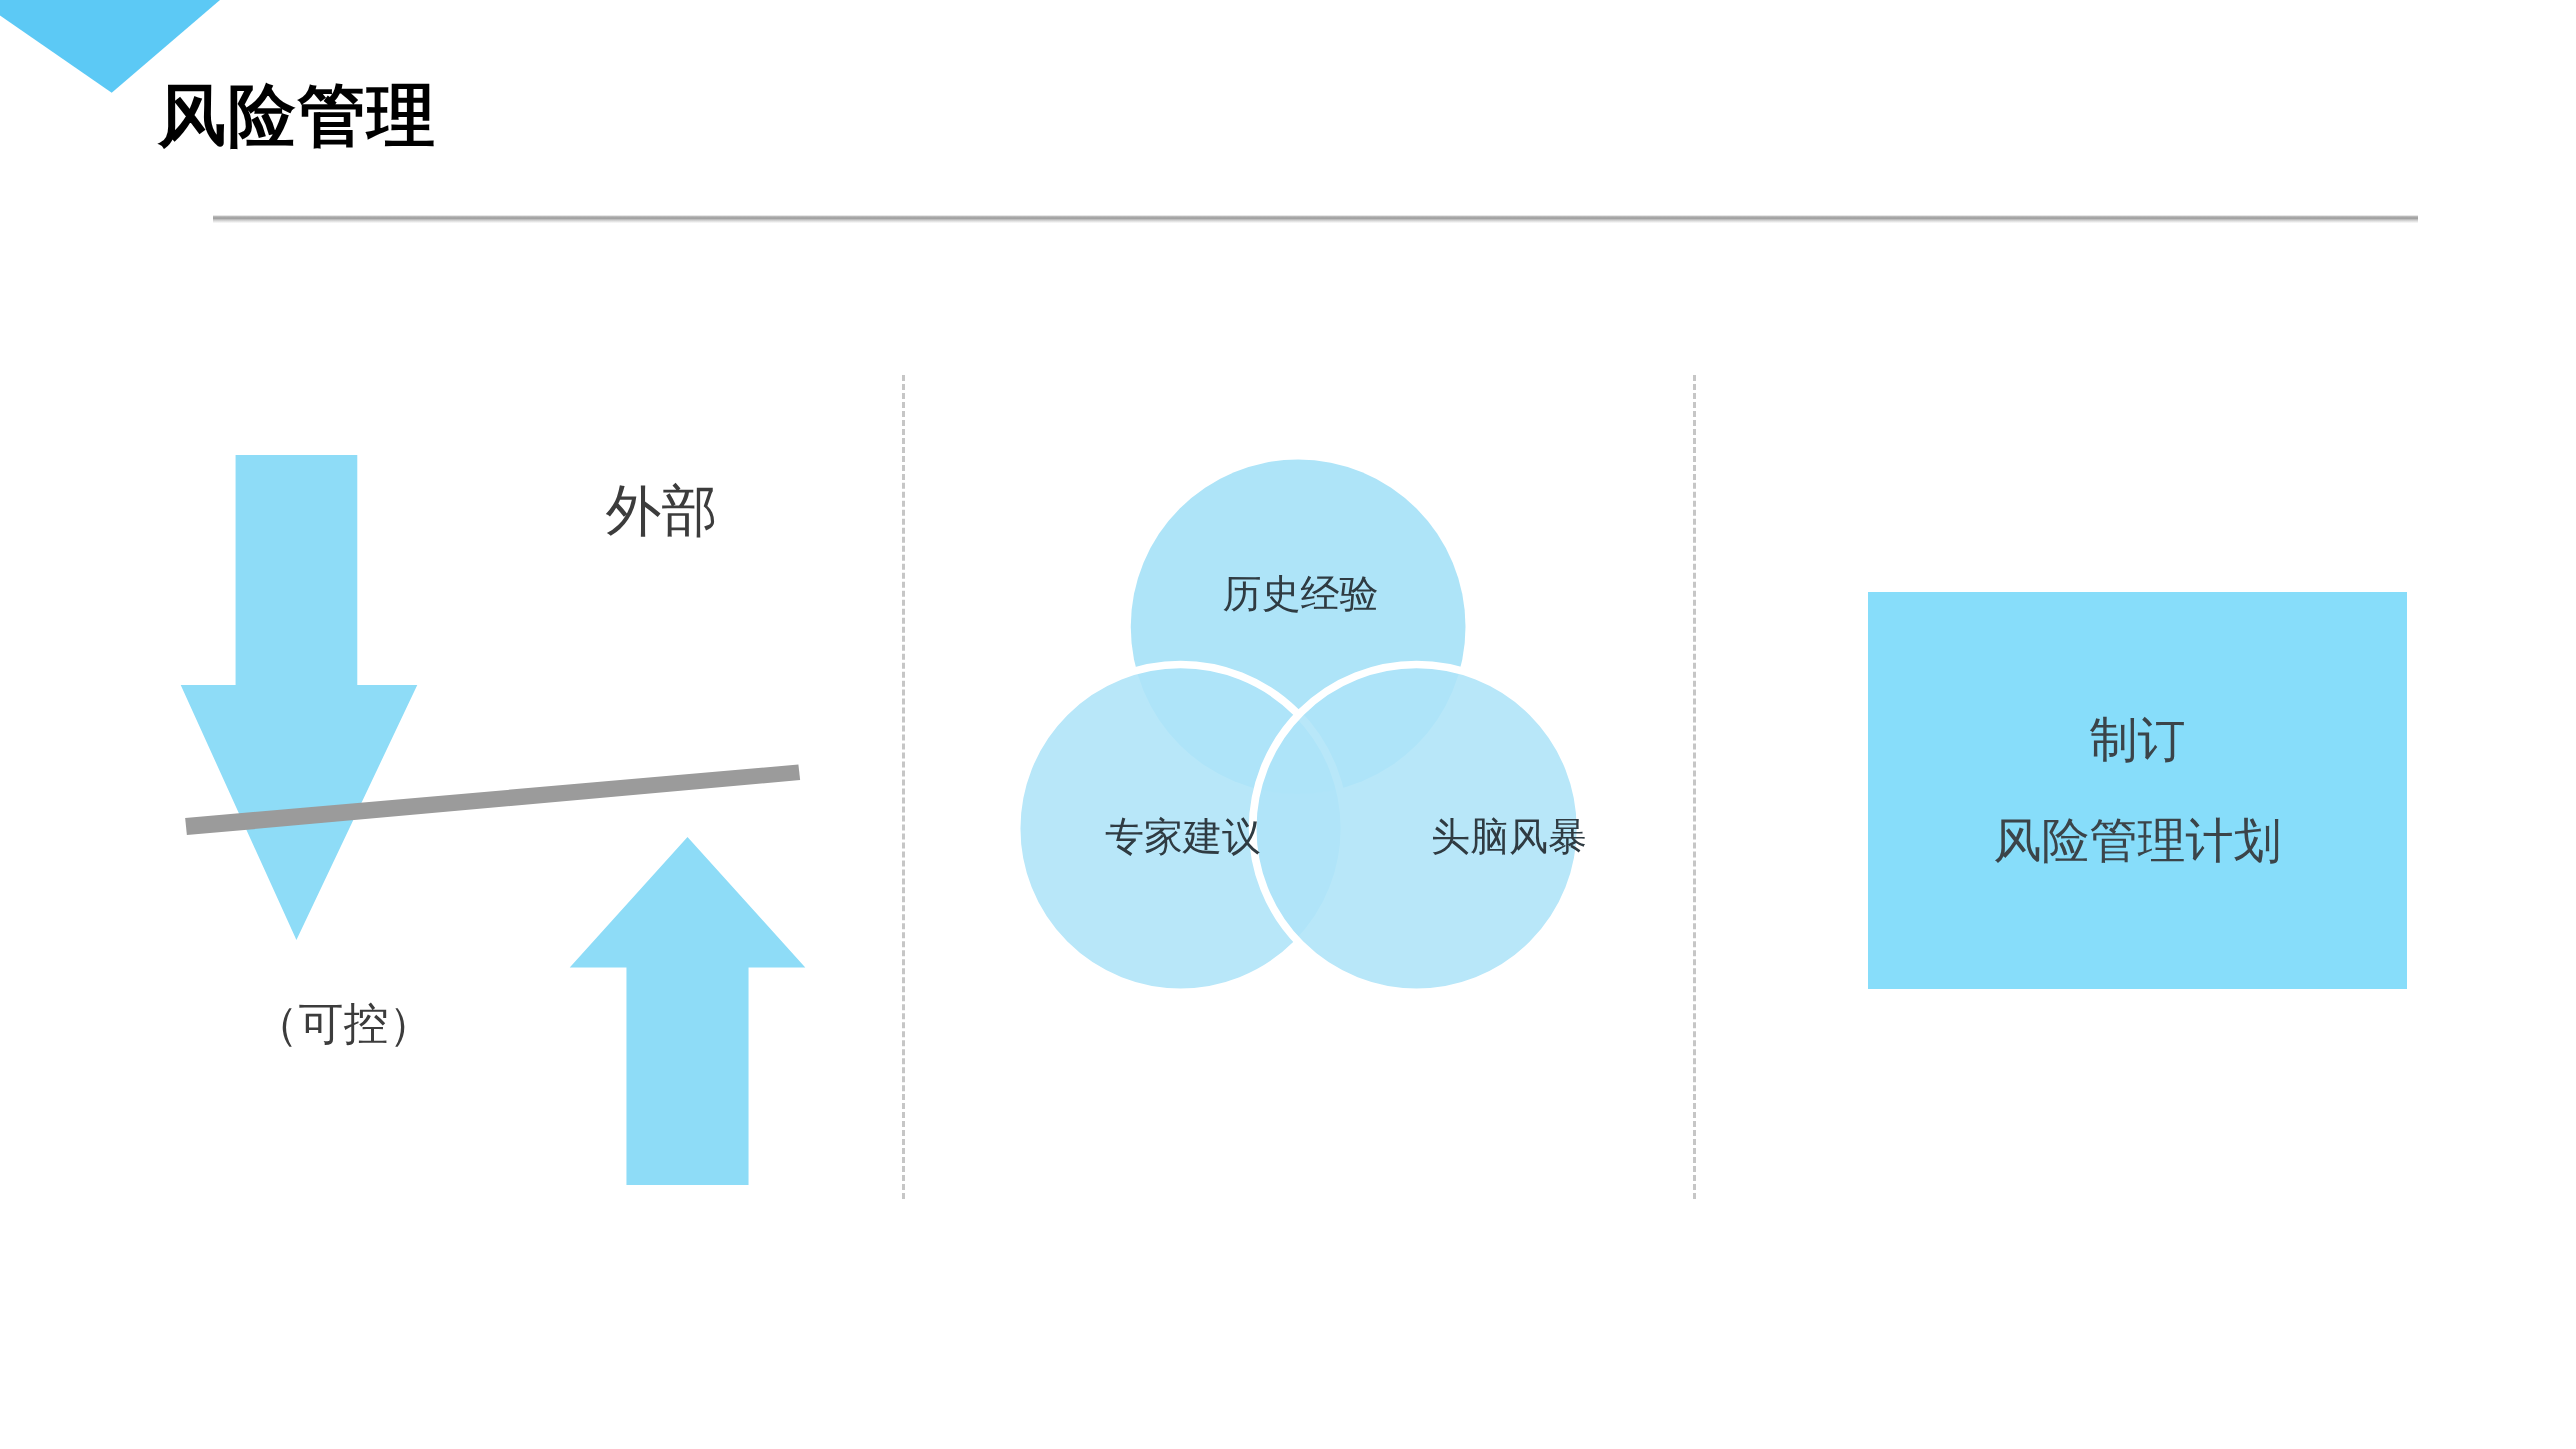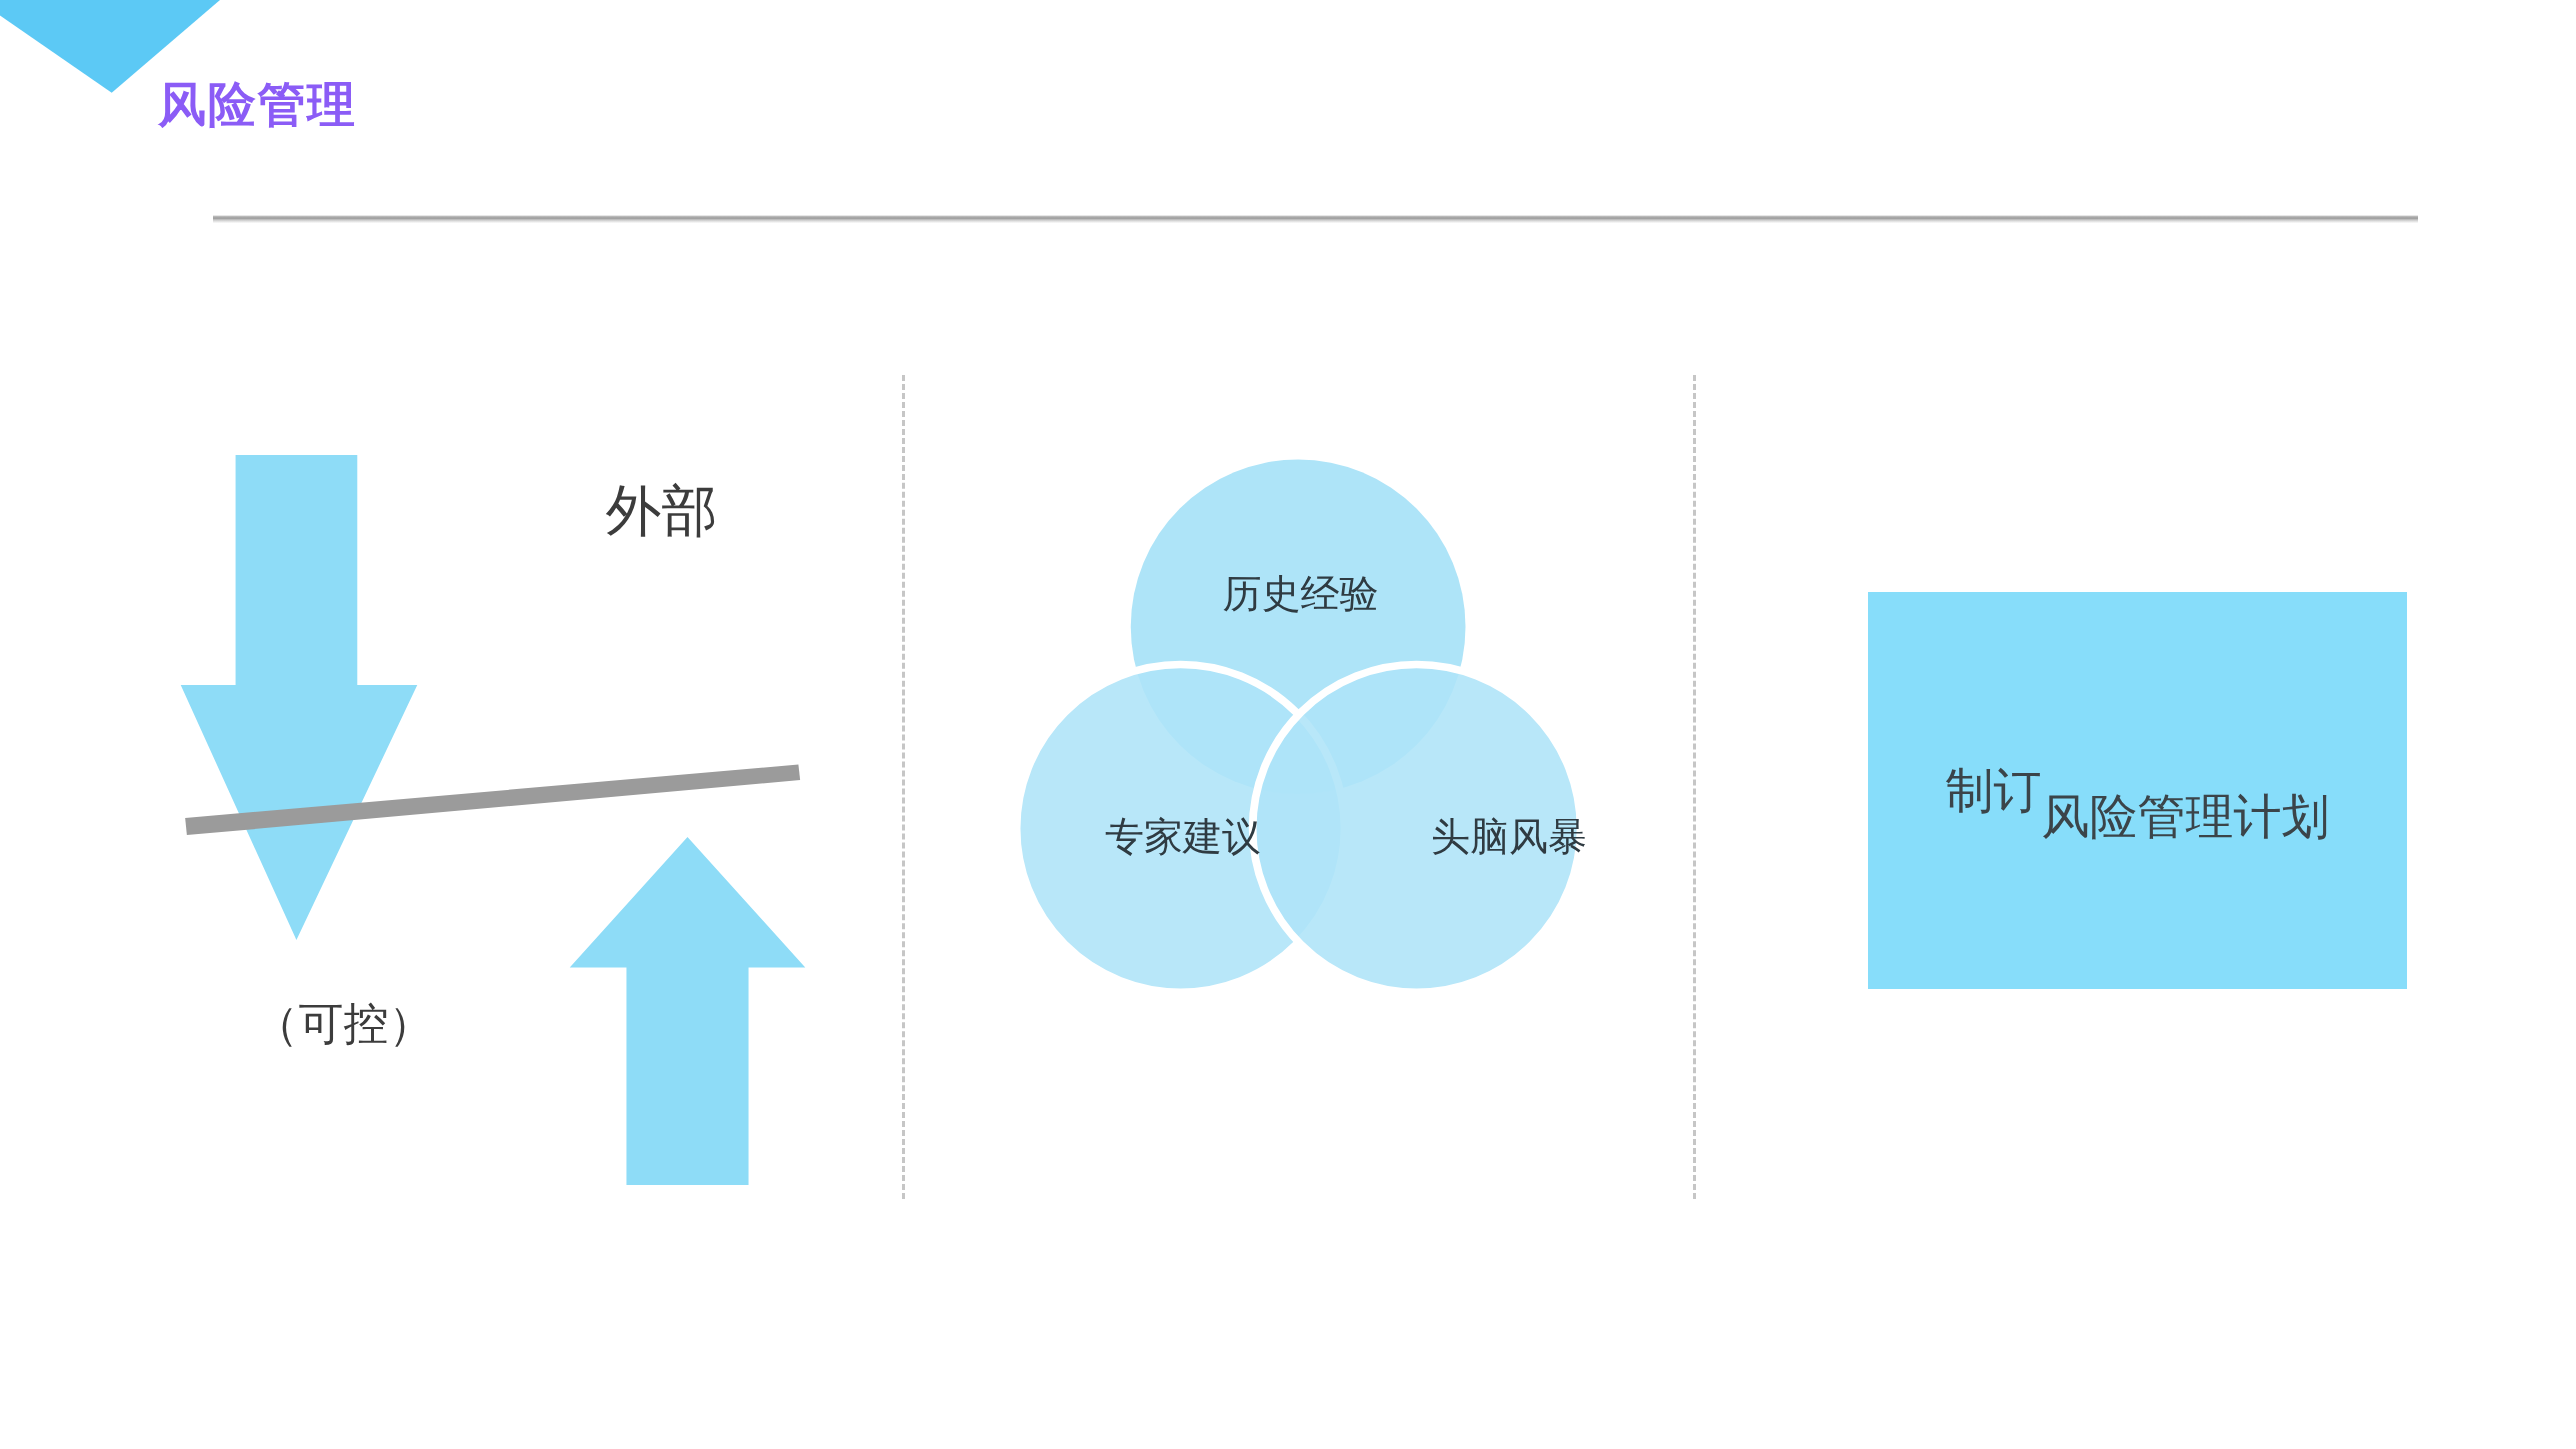--- a/index.html
+++ b/index.html
@@ -27,23 +27,23 @@
     width: 232px;
     height: 189px;
     pointer-events: none;
   }
 
   
   #page-title {
     position: absolute;
     left: 158px;
     top: 81px;
-    font-size: 48px;
+    font-size: 68px;
     font-weight: bold;
-    color: #8b5cf6;
+    color: #000000;
     letter-spacing: 1.7px;
     white-space: nowrap;
     line-height: 1;
   }
   #title-divider {
     position: absolute;
     left: 213px;
     top: 215px;
     width: 2205px;
     height: 7.7px;
@@ -126,20 +126,21 @@
 
   
   #plan-box {
     position: absolute;
     left: 1868px;
     top: 592px;
     width: 539px;
     height: 397px;
     background: #87DDFA;
     display: flex;
+    flex-direction: column;
     align-items: center;
     justify-content: center;
   }
   #plan-box .plan-line-1 {
     font-size: 48px;
     color: #3b4449;
     line-height: 1;
     white-space: nowrap;
   }
   #plan-box .plan-line-2 {

